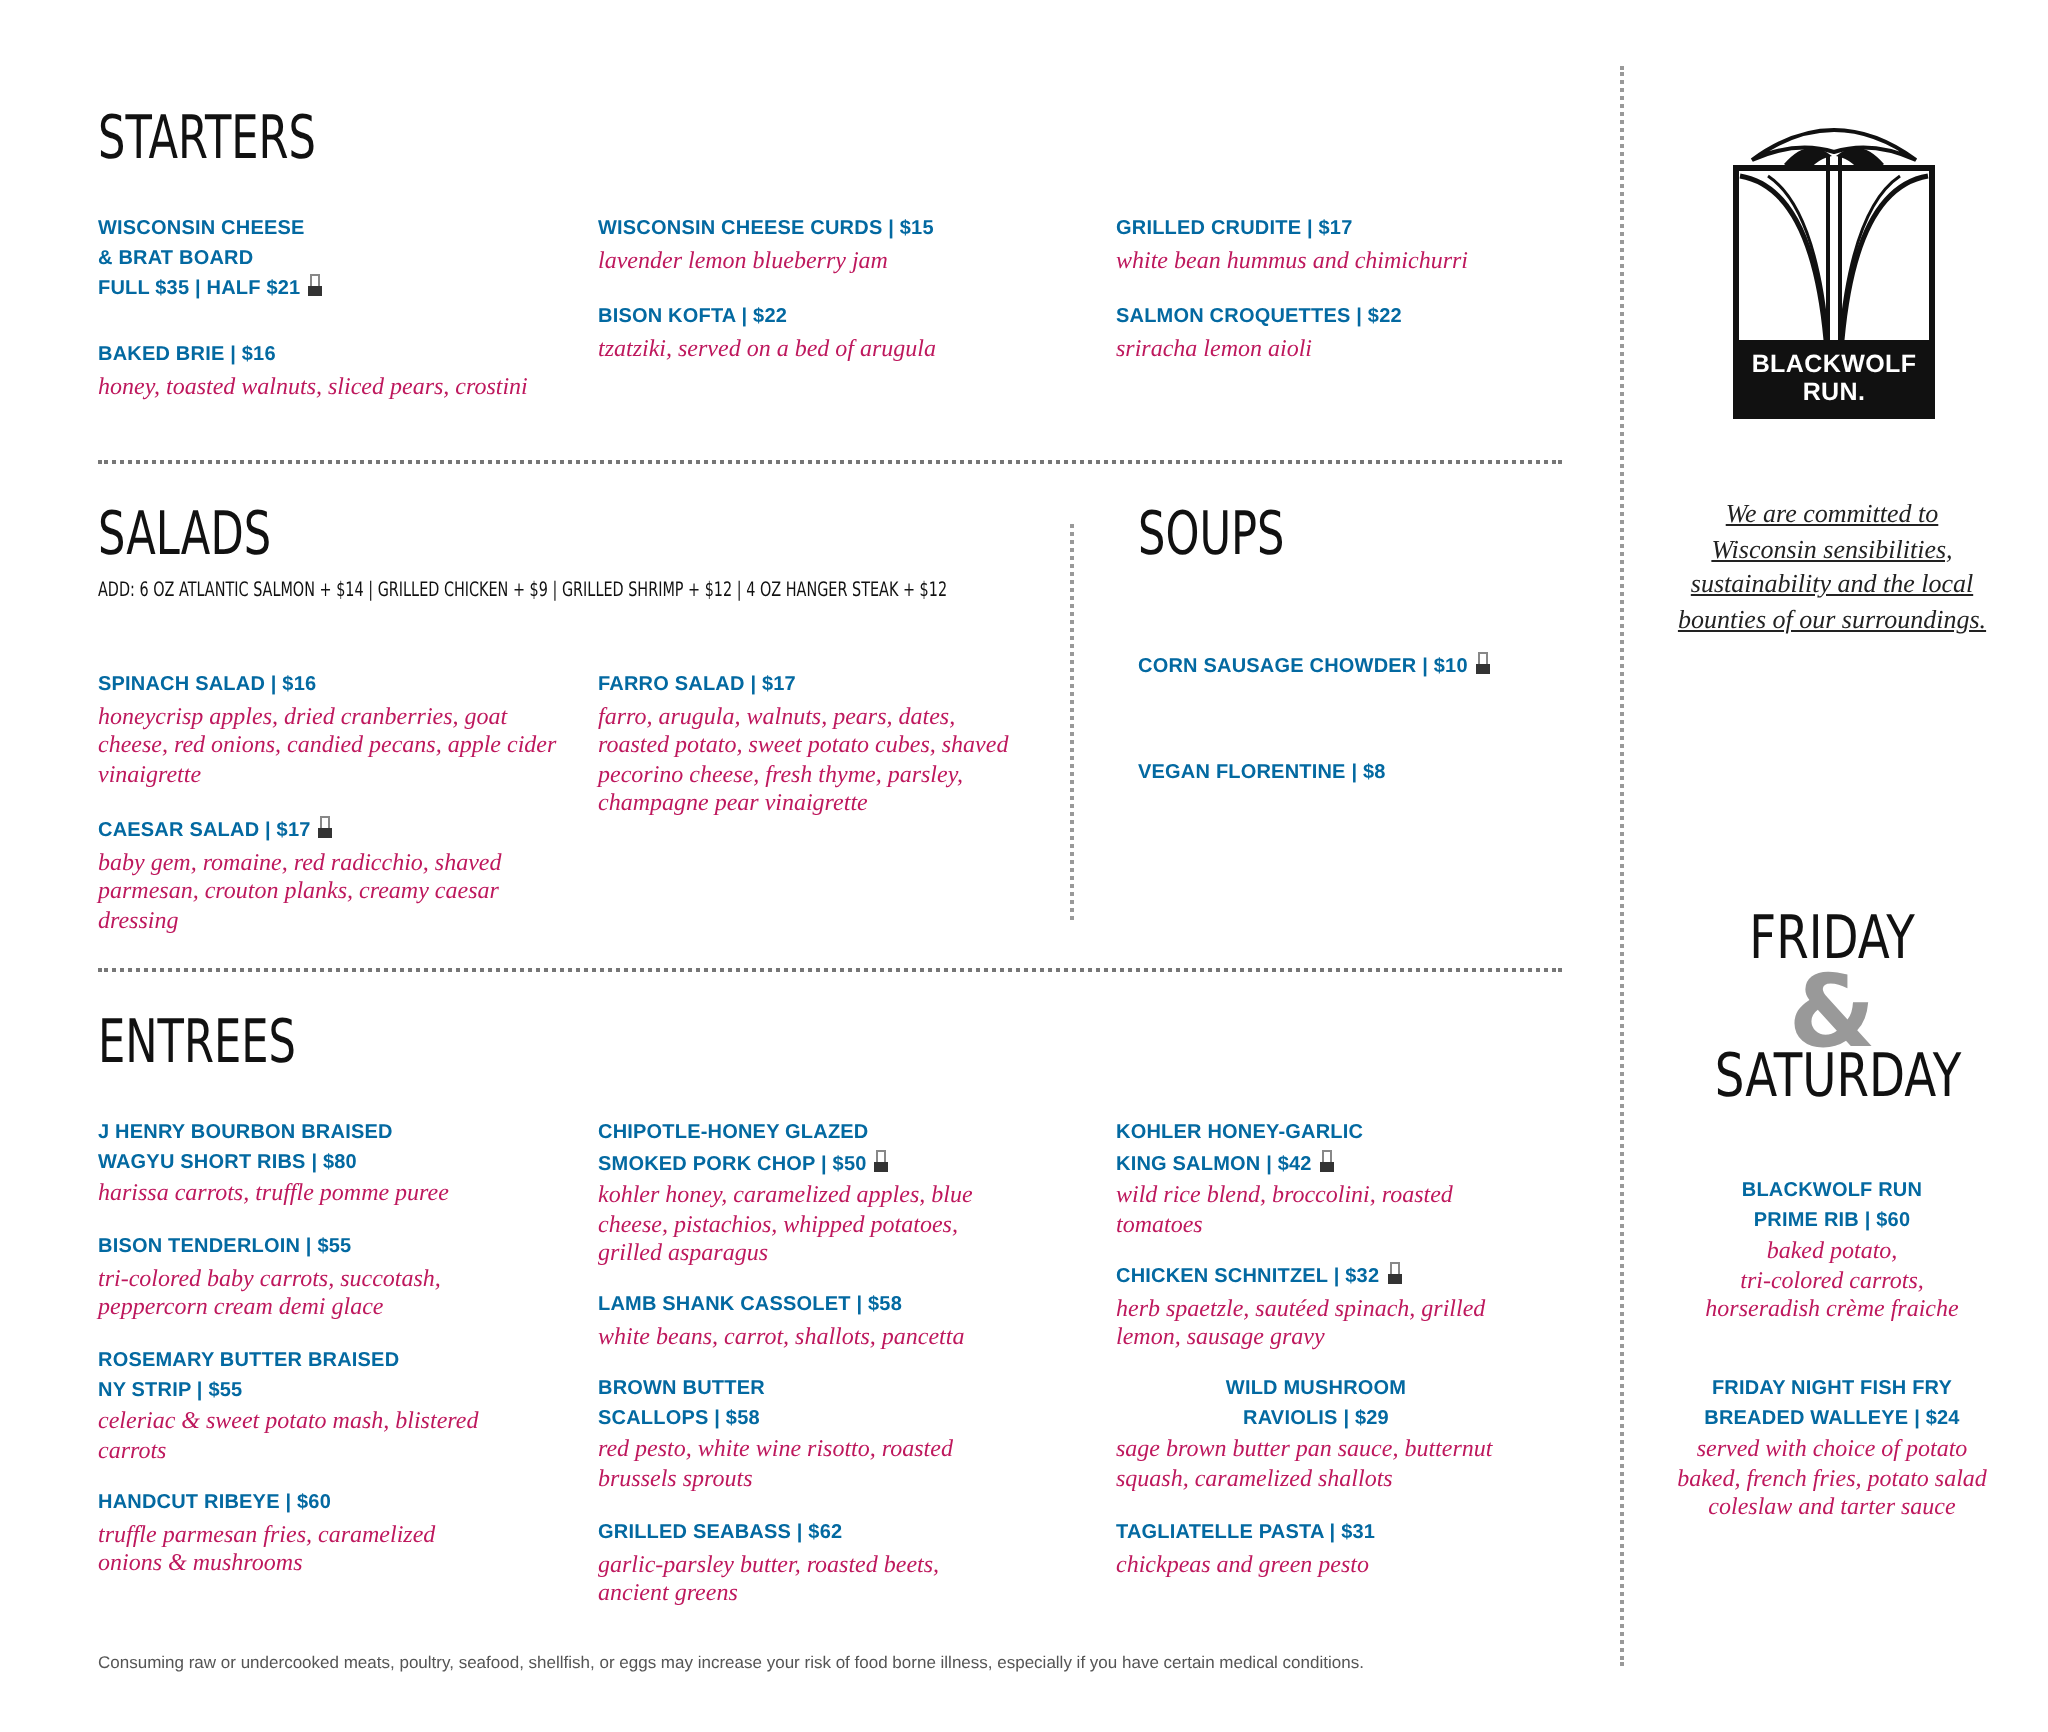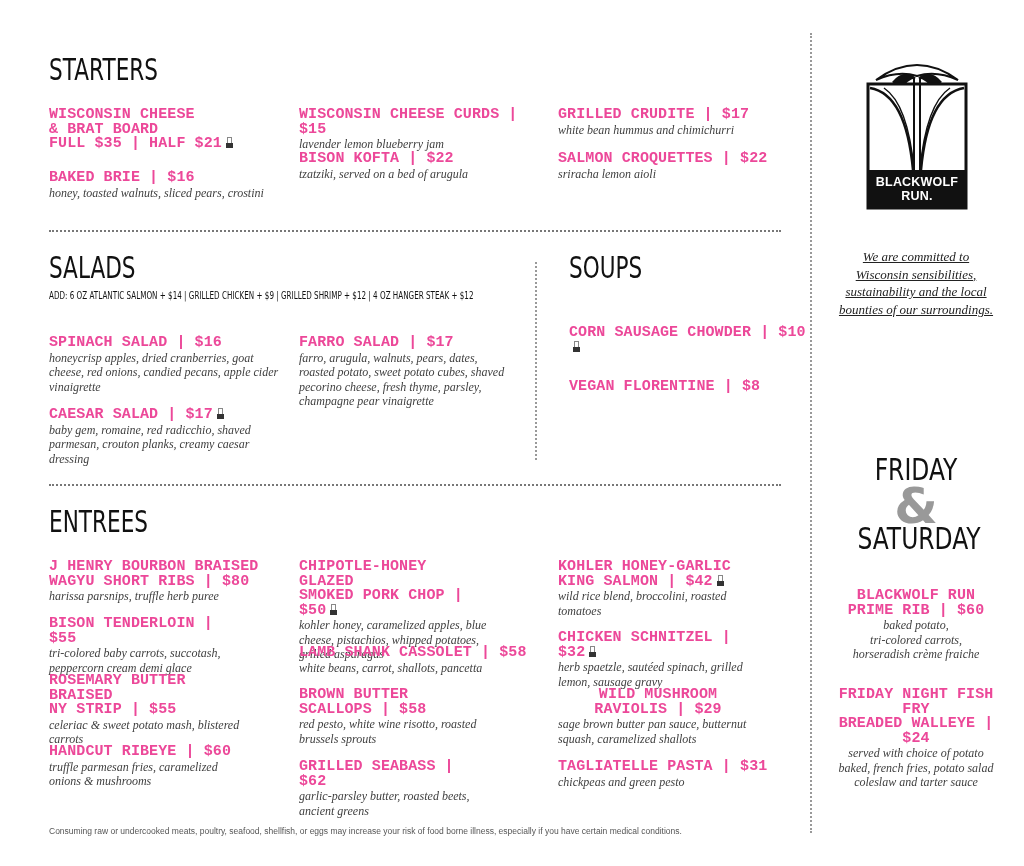--- a/index.html
+++ b/index.html
@@ -10,33 +10,33 @@
     font-weight: normal;
     font-size: 30px;
     letter-spacing: 0px;
     transform: scaleX(0.72);
     transform-origin: left top;
     color: #111;
     line-height: 1;
   }
   .item { position: absolute; }
   .name {
-    font-family: Liberation Mono, monospace;
+    font-family: Liberation Sans, sans-serif;
     font-weight: bold;
-    font-size: 15px;
+    font-size: 10px;
     line-height: 14.5px;
-    color: #ec4899;
+    color: #0369a1;
     letter-spacing: 0.1px;
   }
   .desc {
     font-family: "Liberation Serif", serif;
     font-style: italic;
     font-size: 12px;
     line-height: 14.5px;
-    color: #404040;
+    color: #be185d;
   }
   .center { text-align: center; }
   .glyph {
     display: inline-block;
     width: 7px; height: 11px;
     margin-left: 4px;
     vertical-align: -1px;
     position: relative;
   }
   .glyph::before {
@@ -145,21 +145,21 @@
   <div class="name">VEGAN FLORENTINE  |  $8</div>
 </div>
 
 <div class="hdots" style="left:49px;top:484px;width:732px;"></div>
 
 <div class="abs head" style="left:49px;top:507px;">ENTREES</div>
 
 <div class="item" style="left:49px;top:560px;width:235px;">
   <div class="name" style="white-space:pre-line;">J HENRY BOURBON BRAISED
 WAGYU SHORT RIBS  |  $80</div>
-  <div class="desc">harissa parsnips, truffle herb puree</div>
+  <div class="desc">harissa carrots, truffle pomme puree</div>
 </div>
 <div class="item" style="left:49px;top:617px;width:190px;">
   <div class="name">BISON TENDERLOIN  |  $55</div>
   <div class="desc">tri-colored baby carrots, succotash, peppercorn cream demi glace</div>
 </div>
 <div class="item" style="left:49px;top:674px;width:200px;">
   <div class="name" style="white-space:pre-line;">ROSEMARY BUTTER BRAISED
 NY STRIP  |  $55</div>
   <div class="desc">celeriac &amp; sweet potato mash, blistered carrots</div>
 </div>

